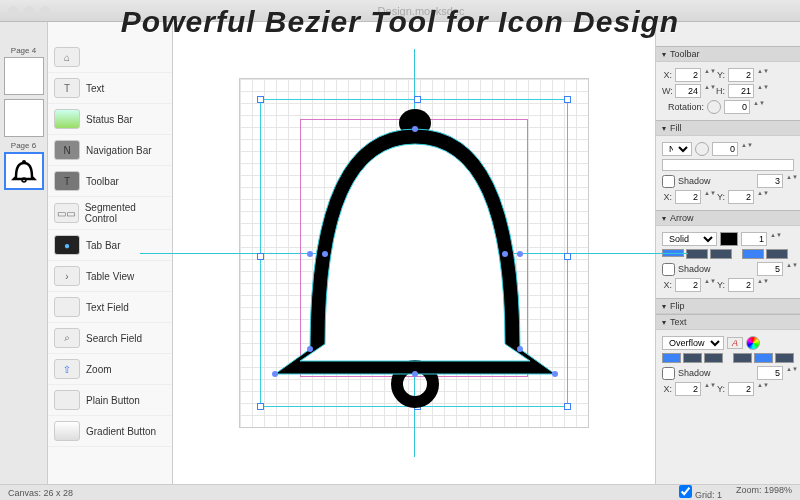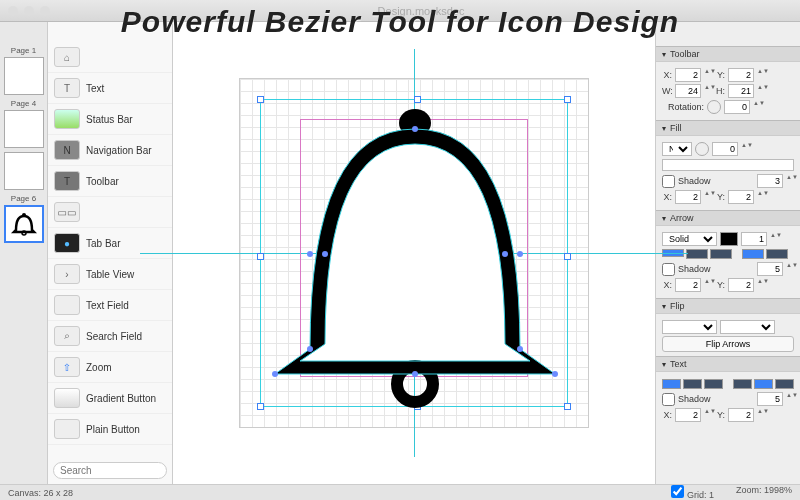--- a/index.html
+++ b/index.html
@@ -34,43 +34,39 @@
 .row { display: flex; align-items: center; gap: 3px; margin: 2px 0; }
 .row label { width: 10px; text-align: right; color: #444; }
 .row input[type=text] { width: 26px; font-size: 9px; padding: 1px 2px; border: 1px solid #bbb; text-align: right; }
 .row .stepper { width: 8px; height: 14px; font-size: 6px; display: flex; flex-direction: column; color: #666; }
 select.mini { font-size: 9px; border: 1px solid #bbb; padding: 0 2px; background: #fff; }
 .swatch { width: 18px; height: 14px; border: 1px solid #999; background: #000; }
 .swatches { display: flex; gap: 2px; }
 .swatches .sw { width: 22px; height: 10px; border: 1px solid #999; }
 .flip-btn { width: 100%; font-size: 9px; padding: 2px; border: 1px solid #bbb; background: #f8f8f8; border-radius: 3px; }
 .statusbar { height: 16px; background: #e4e4e4; border-top: 1px solid #ccc; font-size: 9px; color: #555; display: flex; align-items: center; padding: 0 8px; justify-content: space-between; }
-.statusbar .right { display: flex; gap: 22px; }
+.statusbar .right { display: flex; gap: 14px; }
 </style>
 </head>
 <body>
 
 <div class="titlebar">
   <div class="dots">
     <div class="dot"></div>
     <div class="dot"></div>
     <div class="dot"></div>
   </div>
   <div class="title">Design.mocksdoc</div>
 </div>
 
 <div class="banner">Powerful Bezier Tool for Icon Design</div>
 
 <div class="app">
 
   <div class="pages">
-    <div class="page-thumb">
-        <div class="page-label">Page 1</div>
-        <div class="tpic"></div>
-      </div>
     <div class="page-thumb">
         <div class="page-label">Page 4</div>
         <div class="tpic"></div>
       </div>
     <div class="page-thumb">
         <div class="page-label"></div>
         <div class="tpic"></div>
       </div>
     <div class="page-thumb selected">
       <div class="page-label">Page 6</div>
@@ -100,20 +96,21 @@
     <div class="comp-item">
         <div class="comp-icon" style="background:#888;color:#333">N</div>
         <span>Navigation Bar</span>
       </div>
     <div class="comp-item">
         <div class="comp-icon" style="background:#777;color:#333">T</div>
         <span>Toolbar</span>
       </div>
     <div class="comp-item">
         <div class="comp-icon">▭▭</div>
+        <span>Segmented Control</span>
       </div>
     <div class="comp-item">
         <div class="comp-icon" style="background:#222;color:#5bf">●</div>
         <span>Tab Bar</span>
       </div>
     <div class="comp-item">
         <div class="comp-icon">›</div>
         <span>Table View</span>
       </div>
     <div class="comp-item">
@@ -122,28 +119,27 @@
       </div>
     <div class="comp-item">
         <div class="comp-icon">⌕</div>
         <span>Search Field</span>
       </div>
     <div class="comp-item">
         <div class="comp-icon" style="color:#3b82f6">⇧</div>
         <span>Zoom</span>
       </div>
     <div class="comp-item">
+        <div class="comp-icon"></div>
+        <span>Plain Button</span>
+      </div>
+    <div class="comp-item">
         <div class="comp-icon" style="background:linear-gradient(#fff,#ddd)"></div>
         <span>Gradient Button</span>
       </div>
-    <div class="comp-item">
-        <div class="comp-icon"></div>
-        <span>Plain Button</span>
-      </div>
-    <div class="search-row"><input type="text" placeholder="Search" style=""></div>
   </div>
 
   <div class="canvas-area">
     <div class="grid">
       <div class="crosshair-h"></div>
       <div class="crosshair-v"></div>
       <div class="bounds">
         <div class="handle" style="top:-4px;left:-4px"></div>
         <div class="handle" style="top:-4px;right:-4px"></div>
         <div class="handle" style="bottom:-4px;left:-4px"></div>
@@ -265,32 +261,30 @@
           <div class="stepper">▲▼</div>
           <label>Y:</label>
           <input type="text" value="2" style="">
           <div class="stepper">▲▼</div>
         </div>
     </div>
 
     <div class="section-hdr">
         <span>Flip</span>
       </div>
+
+    <div class="section-hdr">
+        <span>Text</span>
+      </div>
     <div class="section-body">
       <div class="row">
-          <select class="mini" style="width:55px"><option></option></select>
-          <select class="mini" style="width:55px"><option></option></select>
-        </div>
-      <button class="flip-btn">Flip Arrows</button>
-    </div>
-
-    <div class="section-hdr">
-        <span>Text</span>
-      </div>
-    <div class="section-body">
+          <select class="mini" style="width:62px"><option>Overflow</option></select>
+          <span style="font-style:italic;color:#c33;border:1px solid #bbb;padding:0 4px">A</span>
+          <span style="width:14px;height:14px;border:1px solid #aaa;border-radius:50%;background:conic-gradient(red,yellow,lime,cyan,blue,magenta,red)"></span>
+        </div>
       <div class="swatches" style="margin:3px 0">
         <div class="sw" style="background:#3b82f6"></div>
         <div class="sw" style="background:#405066"></div>
         <div class="sw" style="background:#405066"></div>
         <div style="width:6px"></div>
         <div class="sw" style="background:#405066"></div>
         <div class="sw" style="background:#3b82f6"></div>
         <div class="sw" style="background:#405066"></div>
       </div>
       <div class="row">

